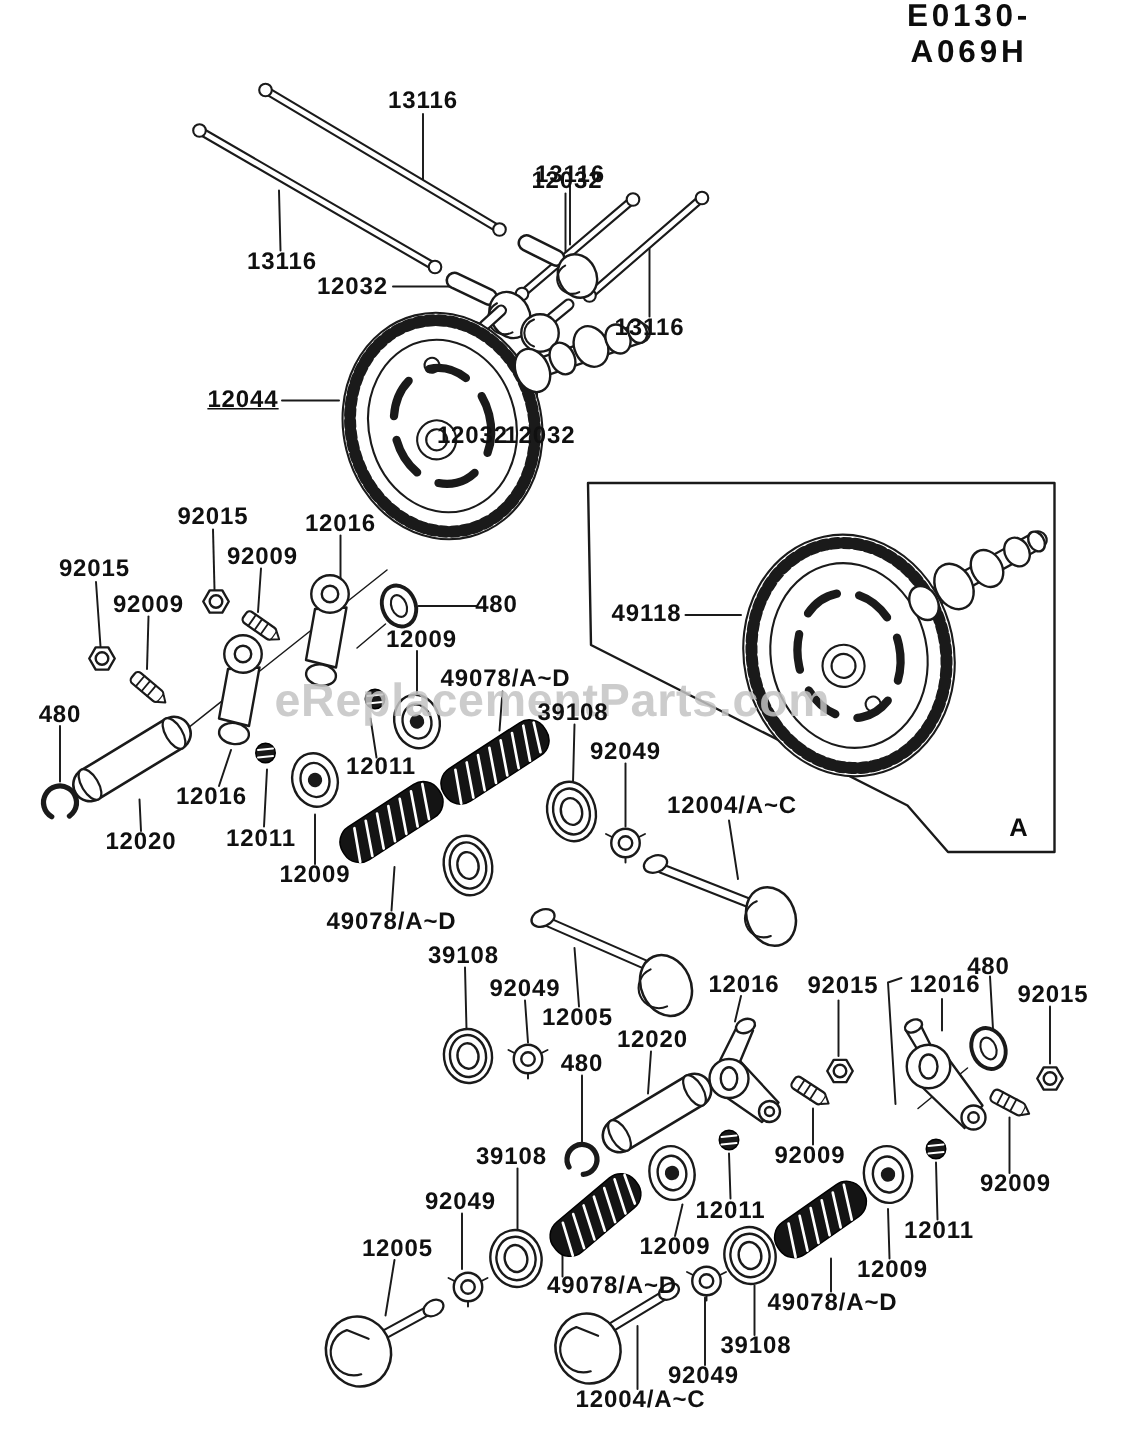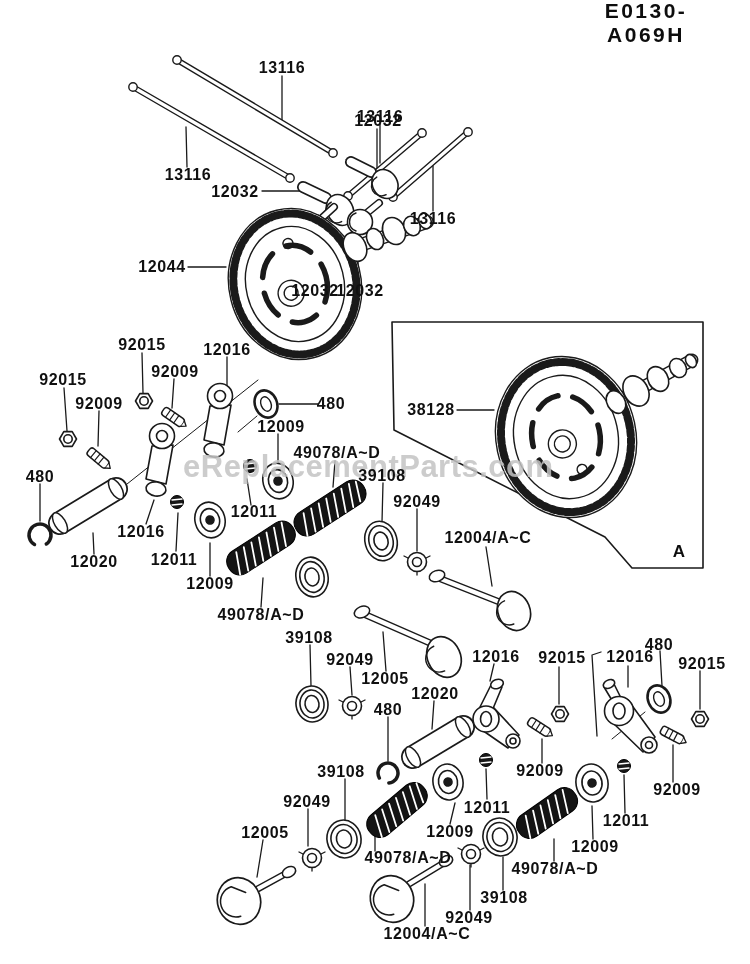--- a/index.html
+++ b/index.html
@@ -444,22 +444,22 @@
 <div id="inset-a">A</div>
 <div id="labels-layer">
       <div class="part-label" style="left: 282px; top: 68px;">13116</div>
       <div class="part-label" style="left: 188px; top: 175px;">13116</div>
       <div class="part-label" style="left: 380px; top: 117px;">13116</div>
       <div class="part-label" style="left: 433px; top: 219px;">13116</div>
       <div class="part-label" style="left: 378px; top: 121px;">12032</div>
       <div class="part-label" style="left: 235px; top: 192px;">12032</div>
       <div class="part-label" style="left: 315px; top: 291px;">12032</div>
       <div class="part-label" style="left: 360px; top: 291px;">12032</div>
-      <div class="part-label" style="left: 162px; top: 267px;">12044</div>
-      <div class="part-label" style="left: 431px; top: 410px;">38128</div>
+      <div class="part-label" style="left: 162px; top: 267px; text-decoration: underline;">12044</div>
+      <div class="part-label" style="left: 431px; top: 410px;">49118</div>
       <div class="part-label" style="left: 142px; top: 345px;">92015</div>
       <div class="part-label" style="left: 63px; top: 380px;">92015</div>
       <div class="part-label" style="left: 562px; top: 658px;">92015</div>
       <div class="part-label" style="left: 702px; top: 664px;">92015</div>
       <div class="part-label" style="left: 175px; top: 372px;">92009</div>
       <div class="part-label" style="left: 99px; top: 404px;">92009</div>
       <div class="part-label" style="left: 540px; top: 771px;">92009</div>
       <div class="part-label" style="left: 677px; top: 790px;">92009</div>
       <div class="part-label" style="left: 227px; top: 350px;">12016</div>
       <div class="part-label" style="left: 141px; top: 532px;">12016</div>

